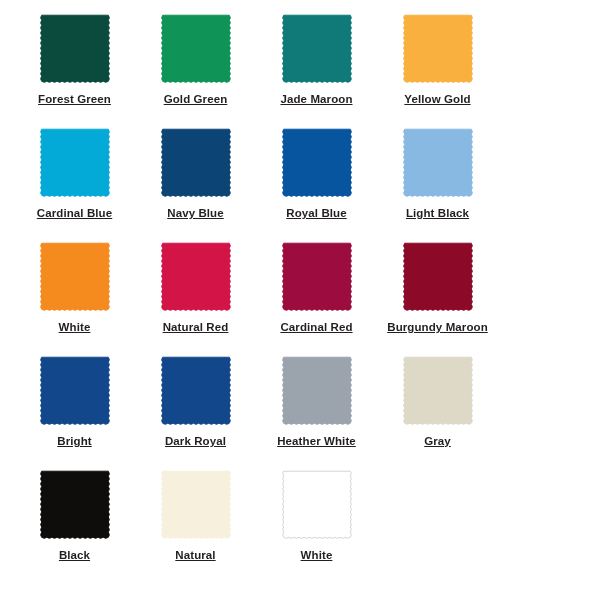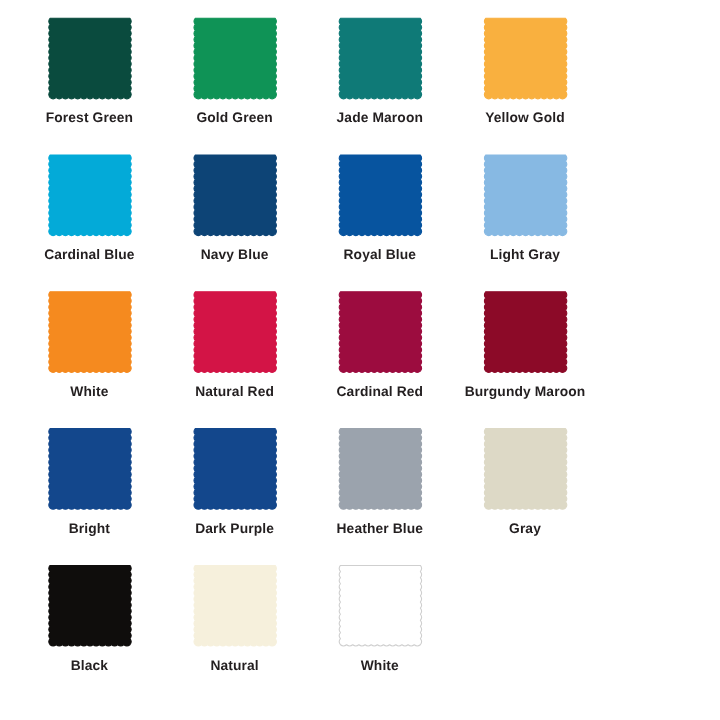--- a/index.html
+++ b/index.html
@@ -67,20 +67,21 @@
 
   .swatch-label {
     margin-top: 9px;
     font-size: 11.5px;
     font-weight: bold;
     color: #231f20;
     letter-spacing: 0.1px;
     text-align: center;
     line-height: 13px;
     white-space: nowrap;
+    text-decoration: underline;
   }
 </style>
 </head>
 <body>
 
 <div id="swatch-chart">
     <div class="swatch-row">
       <div class="swatch-cell">
         <div class="swatch-chip-wrap">
           <div class="swatch-chip">
@@ -154,21 +155,21 @@
         <div class="swatch-label">Royal Blue</div>
       </div>
       <div class="swatch-cell">
         <div class="swatch-chip-wrap">
           <div class="swatch-chip">
             <svg viewBox="0 0 72 70" xmlns="http://www.w3.org/2000/svg">
               <path d="M 2.7 1.2 L 69.3 1.2 Q 71.39999999999999 3.7423076923076923 69.3 6.2846153846153845 Q 71.39999999999999 8.826923076923077 69.3 11.369230769230768 Q 71.39999999999999 13.911538461538461 69.3 16.453846153846154 Q 71.39999999999999 18.99615384615384 69.3 21.538461538461537 Q 71.39999999999999 24.080769230769228 69.3 26.623076923076923 Q 71.39999999999999 29.16538461538461 69.3 31.707692307692305 Q 71.39999999999999 34.25 69.3 36.79230769230769 Q 71.39999999999999 39.33461538461538 69.3 41.87692307692308 Q 71.39999999999999 44.419230769230765 69.3 46.96153846153846 Q 71.39999999999999 49.503846153846155 69.3 52.04615384615385 Q 71.39999999999999 54.58846153846154 69.3 57.130769230769225 Q 71.39999999999999 59.67307692307693 69.3 62.215384615384615 Q 71.39999999999999 64.7576923076923 69.3 67.3 Q 66.73846153846154 69.39999999999999 64.17692307692307 67.3 Q 61.61538461538461 69.39999999999999 59.05384615384615 67.3 Q 56.49230769230769 69.39999999999999 53.93076923076923 67.3 Q 51.36923076923077 69.39999999999999 48.80769230769231 67.3 Q 46.246153846153845 69.39999999999999 43.684615384615384 67.3 Q 41.12307692307692 69.39999999999999 38.56153846153846 67.3 Q 36 69.39999999999999 33.43846153846154 67.3 Q 30.876923076923077 69.39999999999999 28.315384615384616 67.3 Q 25.753846153846155 69.39999999999999 23.192307692307693 67.3 Q 20.630769230769232 69.39999999999999 18.069230769230764 67.3 Q 15.50769230769231 69.39999999999999 12.946153846153848 67.3 Q 10.384615384615387 69.39999999999999 7.8230769230769255 67.3 Q 5.261538461538464 69.39999999999999 2.700000000000003 67.3 Q 0.6000000000000001 64.75769230769231 2.7 62.215384615384615 Q 0.6000000000000001 59.67307692307692 2.7 57.13076923076923 Q 0.6000000000000001 54.58846153846154 2.7 52.04615384615384 Q 0.6000000000000001 49.503846153846155 2.7 46.96153846153846 Q 0.6000000000000001 44.419230769230765 2.7 41.87692307692308 Q 0.6000000000000001 39.33461538461539 2.7 36.79230769230769 Q 0.6000000000000001 34.25 2.7 31.707692307692312 Q 0.6000000000000001 29.165384615384617 2.7 26.623076923076923 Q 0.6000000000000001 24.080769230769235 2.7 21.53846153846154 Q 0.6000000000000001 18.996153846153845 2.7 16.45384615384615 Q 0.6000000000000001 13.911538461538463 2.7 11.369230769230775 Q 0.6000000000000001 8.826923076923073 2.7 6.284615384615385 Q 0.6000000000000001 3.7423076923076977 2.7 1.2000000000000028 Z" fill="#87b9e3" stroke="#87b9e3" stroke-width="0.9" stroke-linejoin="round"></path>
             </svg>
           </div>
         </div>
-        <div class="swatch-label">Light Gray</div>
+        <div class="swatch-label">Light Black</div>
       </div>
     </div>
     <div class="swatch-row">
       <div class="swatch-cell">
         <div class="swatch-chip-wrap">
           <div class="swatch-chip">
             <svg viewBox="0 0 72 70" xmlns="http://www.w3.org/2000/svg">
               <path d="M 2.7 1.2 L 69.3 1.2 Q 71.39999999999999 3.7423076923076923 69.3 6.2846153846153845 Q 71.39999999999999 8.826923076923077 69.3 11.369230769230768 Q 71.39999999999999 13.911538461538461 69.3 16.453846153846154 Q 71.39999999999999 18.99615384615384 69.3 21.538461538461537 Q 71.39999999999999 24.080769230769228 69.3 26.623076923076923 Q 71.39999999999999 29.16538461538461 69.3 31.707692307692305 Q 71.39999999999999 34.25 69.3 36.79230769230769 Q 71.39999999999999 39.33461538461538 69.3 41.87692307692308 Q 71.39999999999999 44.419230769230765 69.3 46.96153846153846 Q 71.39999999999999 49.503846153846155 69.3 52.04615384615385 Q 71.39999999999999 54.58846153846154 69.3 57.130769230769225 Q 71.39999999999999 59.67307692307693 69.3 62.215384615384615 Q 71.39999999999999 64.7576923076923 69.3 67.3 Q 66.73846153846154 69.39999999999999 64.17692307692307 67.3 Q 61.61538461538461 69.39999999999999 59.05384615384615 67.3 Q 56.49230769230769 69.39999999999999 53.93076923076923 67.3 Q 51.36923076923077 69.39999999999999 48.80769230769231 67.3 Q 46.246153846153845 69.39999999999999 43.684615384615384 67.3 Q 41.12307692307692 69.39999999999999 38.56153846153846 67.3 Q 36 69.39999999999999 33.43846153846154 67.3 Q 30.876923076923077 69.39999999999999 28.315384615384616 67.3 Q 25.753846153846155 69.39999999999999 23.192307692307693 67.3 Q 20.630769230769232 69.39999999999999 18.069230769230764 67.3 Q 15.50769230769231 69.39999999999999 12.946153846153848 67.3 Q 10.384615384615387 69.39999999999999 7.8230769230769255 67.3 Q 5.261538461538464 69.39999999999999 2.700000000000003 67.3 Q 0.6000000000000001 64.75769230769231 2.7 62.215384615384615 Q 0.6000000000000001 59.67307692307692 2.7 57.13076923076923 Q 0.6000000000000001 54.58846153846154 2.7 52.04615384615384 Q 0.6000000000000001 49.503846153846155 2.7 46.96153846153846 Q 0.6000000000000001 44.419230769230765 2.7 41.87692307692308 Q 0.6000000000000001 39.33461538461539 2.7 36.79230769230769 Q 0.6000000000000001 34.25 2.7 31.707692307692312 Q 0.6000000000000001 29.165384615384617 2.7 26.623076923076923 Q 0.6000000000000001 24.080769230769235 2.7 21.53846153846154 Q 0.6000000000000001 18.996153846153845 2.7 16.45384615384615 Q 0.6000000000000001 13.911538461538463 2.7 11.369230769230775 Q 0.6000000000000001 8.826923076923073 2.7 6.284615384615385 Q 0.6000000000000001 3.7423076923076977 2.7 1.2000000000000028 Z" fill="#f58a1f" stroke="#f58a1f" stroke-width="0.9" stroke-linejoin="round"></path>
             </svg>
           </div>
@@ -218,31 +219,31 @@
         <div class="swatch-label">Bright</div>
       </div>
       <div class="swatch-cell">
         <div class="swatch-chip-wrap">
           <div class="swatch-chip">
             <svg viewBox="0 0 72 70" xmlns="http://www.w3.org/2000/svg">
               <path d="M 2.7 1.2 L 69.3 1.2 Q 71.39999999999999 3.7423076923076923 69.3 6.2846153846153845 Q 71.39999999999999 8.826923076923077 69.3 11.369230769230768 Q 71.39999999999999 13.911538461538461 69.3 16.453846153846154 Q 71.39999999999999 18.99615384615384 69.3 21.538461538461537 Q 71.39999999999999 24.080769230769228 69.3 26.623076923076923 Q 71.39999999999999 29.16538461538461 69.3 31.707692307692305 Q 71.39999999999999 34.25 69.3 36.79230769230769 Q 71.39999999999999 39.33461538461538 69.3 41.87692307692308 Q 71.39999999999999 44.419230769230765 69.3 46.96153846153846 Q 71.39999999999999 49.503846153846155 69.3 52.04615384615385 Q 71.39999999999999 54.58846153846154 69.3 57.130769230769225 Q 71.39999999999999 59.67307692307693 69.3 62.215384615384615 Q 71.39999999999999 64.7576923076923 69.3 67.3 Q 66.73846153846154 69.39999999999999 64.17692307692307 67.3 Q 61.61538461538461 69.39999999999999 59.05384615384615 67.3 Q 56.49230769230769 69.39999999999999 53.93076923076923 67.3 Q 51.36923076923077 69.39999999999999 48.80769230769231 67.3 Q 46.246153846153845 69.39999999999999 43.684615384615384 67.3 Q 41.12307692307692 69.39999999999999 38.56153846153846 67.3 Q 36 69.39999999999999 33.43846153846154 67.3 Q 30.876923076923077 69.39999999999999 28.315384615384616 67.3 Q 25.753846153846155 69.39999999999999 23.192307692307693 67.3 Q 20.630769230769232 69.39999999999999 18.069230769230764 67.3 Q 15.50769230769231 69.39999999999999 12.946153846153848 67.3 Q 10.384615384615387 69.39999999999999 7.8230769230769255 67.3 Q 5.261538461538464 69.39999999999999 2.700000000000003 67.3 Q 0.6000000000000001 64.75769230769231 2.7 62.215384615384615 Q 0.6000000000000001 59.67307692307692 2.7 57.13076923076923 Q 0.6000000000000001 54.58846153846154 2.7 52.04615384615384 Q 0.6000000000000001 49.503846153846155 2.7 46.96153846153846 Q 0.6000000000000001 44.419230769230765 2.7 41.87692307692308 Q 0.6000000000000001 39.33461538461539 2.7 36.79230769230769 Q 0.6000000000000001 34.25 2.7 31.707692307692312 Q 0.6000000000000001 29.165384615384617 2.7 26.623076923076923 Q 0.6000000000000001 24.080769230769235 2.7 21.53846153846154 Q 0.6000000000000001 18.996153846153845 2.7 16.45384615384615 Q 0.6000000000000001 13.911538461538463 2.7 11.369230769230775 Q 0.6000000000000001 8.826923076923073 2.7 6.284615384615385 Q 0.6000000000000001 3.7423076923076977 2.7 1.2000000000000028 Z" fill="#13478c" stroke="#13478c" stroke-width="0.9" stroke-linejoin="round"></path>
             </svg>
           </div>
         </div>
-        <div class="swatch-label">Dark Purple</div>
+        <div class="swatch-label">Dark Royal</div>
       </div>
       <div class="swatch-cell">
         <div class="swatch-chip-wrap">
           <div class="swatch-chip">
             <svg viewBox="0 0 72 70" xmlns="http://www.w3.org/2000/svg">
               <path d="M 2.7 1.2 L 69.3 1.2 Q 71.39999999999999 3.7423076923076923 69.3 6.2846153846153845 Q 71.39999999999999 8.826923076923077 69.3 11.369230769230768 Q 71.39999999999999 13.911538461538461 69.3 16.453846153846154 Q 71.39999999999999 18.99615384615384 69.3 21.538461538461537 Q 71.39999999999999 24.080769230769228 69.3 26.623076923076923 Q 71.39999999999999 29.16538461538461 69.3 31.707692307692305 Q 71.39999999999999 34.25 69.3 36.79230769230769 Q 71.39999999999999 39.33461538461538 69.3 41.87692307692308 Q 71.39999999999999 44.419230769230765 69.3 46.96153846153846 Q 71.39999999999999 49.503846153846155 69.3 52.04615384615385 Q 71.39999999999999 54.58846153846154 69.3 57.130769230769225 Q 71.39999999999999 59.67307692307693 69.3 62.215384615384615 Q 71.39999999999999 64.7576923076923 69.3 67.3 Q 66.73846153846154 69.39999999999999 64.17692307692307 67.3 Q 61.61538461538461 69.39999999999999 59.05384615384615 67.3 Q 56.49230769230769 69.39999999999999 53.93076923076923 67.3 Q 51.36923076923077 69.39999999999999 48.80769230769231 67.3 Q 46.246153846153845 69.39999999999999 43.684615384615384 67.3 Q 41.12307692307692 69.39999999999999 38.56153846153846 67.3 Q 36 69.39999999999999 33.43846153846154 67.3 Q 30.876923076923077 69.39999999999999 28.315384615384616 67.3 Q 25.753846153846155 69.39999999999999 23.192307692307693 67.3 Q 20.630769230769232 69.39999999999999 18.069230769230764 67.3 Q 15.50769230769231 69.39999999999999 12.946153846153848 67.3 Q 10.384615384615387 69.39999999999999 7.8230769230769255 67.3 Q 5.261538461538464 69.39999999999999 2.700000000000003 67.3 Q 0.6000000000000001 64.75769230769231 2.7 62.215384615384615 Q 0.6000000000000001 59.67307692307692 2.7 57.13076923076923 Q 0.6000000000000001 54.58846153846154 2.7 52.04615384615384 Q 0.6000000000000001 49.503846153846155 2.7 46.96153846153846 Q 0.6000000000000001 44.419230769230765 2.7 41.87692307692308 Q 0.6000000000000001 39.33461538461539 2.7 36.79230769230769 Q 0.6000000000000001 34.25 2.7 31.707692307692312 Q 0.6000000000000001 29.165384615384617 2.7 26.623076923076923 Q 0.6000000000000001 24.080769230769235 2.7 21.53846153846154 Q 0.6000000000000001 18.996153846153845 2.7 16.45384615384615 Q 0.6000000000000001 13.911538461538463 2.7 11.369230769230775 Q 0.6000000000000001 8.826923076923073 2.7 6.284615384615385 Q 0.6000000000000001 3.7423076923076977 2.7 1.2000000000000028 Z" fill="#9ba3ad" stroke="#9ba3ad" stroke-width="0.9" stroke-linejoin="round"></path>
             </svg>
           </div>
         </div>
-        <div class="swatch-label">Heather Blue</div>
+        <div class="swatch-label">Heather White</div>
       </div>
       <div class="swatch-cell">
         <div class="swatch-chip-wrap">
           <div class="swatch-chip">
             <svg viewBox="0 0 72 70" xmlns="http://www.w3.org/2000/svg">
               <path d="M 2.7 1.2 L 69.3 1.2 Q 71.39999999999999 3.7423076923076923 69.3 6.2846153846153845 Q 71.39999999999999 8.826923076923077 69.3 11.369230769230768 Q 71.39999999999999 13.911538461538461 69.3 16.453846153846154 Q 71.39999999999999 18.99615384615384 69.3 21.538461538461537 Q 71.39999999999999 24.080769230769228 69.3 26.623076923076923 Q 71.39999999999999 29.16538461538461 69.3 31.707692307692305 Q 71.39999999999999 34.25 69.3 36.79230769230769 Q 71.39999999999999 39.33461538461538 69.3 41.87692307692308 Q 71.39999999999999 44.419230769230765 69.3 46.96153846153846 Q 71.39999999999999 49.503846153846155 69.3 52.04615384615385 Q 71.39999999999999 54.58846153846154 69.3 57.130769230769225 Q 71.39999999999999 59.67307692307693 69.3 62.215384615384615 Q 71.39999999999999 64.7576923076923 69.3 67.3 Q 66.73846153846154 69.39999999999999 64.17692307692307 67.3 Q 61.61538461538461 69.39999999999999 59.05384615384615 67.3 Q 56.49230769230769 69.39999999999999 53.93076923076923 67.3 Q 51.36923076923077 69.39999999999999 48.80769230769231 67.3 Q 46.246153846153845 69.39999999999999 43.684615384615384 67.3 Q 41.12307692307692 69.39999999999999 38.56153846153846 67.3 Q 36 69.39999999999999 33.43846153846154 67.3 Q 30.876923076923077 69.39999999999999 28.315384615384616 67.3 Q 25.753846153846155 69.39999999999999 23.192307692307693 67.3 Q 20.630769230769232 69.39999999999999 18.069230769230764 67.3 Q 15.50769230769231 69.39999999999999 12.946153846153848 67.3 Q 10.384615384615387 69.39999999999999 7.8230769230769255 67.3 Q 5.261538461538464 69.39999999999999 2.700000000000003 67.3 Q 0.6000000000000001 64.75769230769231 2.7 62.215384615384615 Q 0.6000000000000001 59.67307692307692 2.7 57.13076923076923 Q 0.6000000000000001 54.58846153846154 2.7 52.04615384615384 Q 0.6000000000000001 49.503846153846155 2.7 46.96153846153846 Q 0.6000000000000001 44.419230769230765 2.7 41.87692307692308 Q 0.6000000000000001 39.33461538461539 2.7 36.79230769230769 Q 0.6000000000000001 34.25 2.7 31.707692307692312 Q 0.6000000000000001 29.165384615384617 2.7 26.623076923076923 Q 0.6000000000000001 24.080769230769235 2.7 21.53846153846154 Q 0.6000000000000001 18.996153846153845 2.7 16.45384615384615 Q 0.6000000000000001 13.911538461538463 2.7 11.369230769230775 Q 0.6000000000000001 8.826923076923073 2.7 6.284615384615385 Q 0.6000000000000001 3.7423076923076977 2.7 1.2000000000000028 Z" fill="#ddd9c6" stroke="#ddd9c6" stroke-width="0.9" stroke-linejoin="round"></path>
             </svg>
           </div>
         </div>
         <div class="swatch-label">Gray</div>

